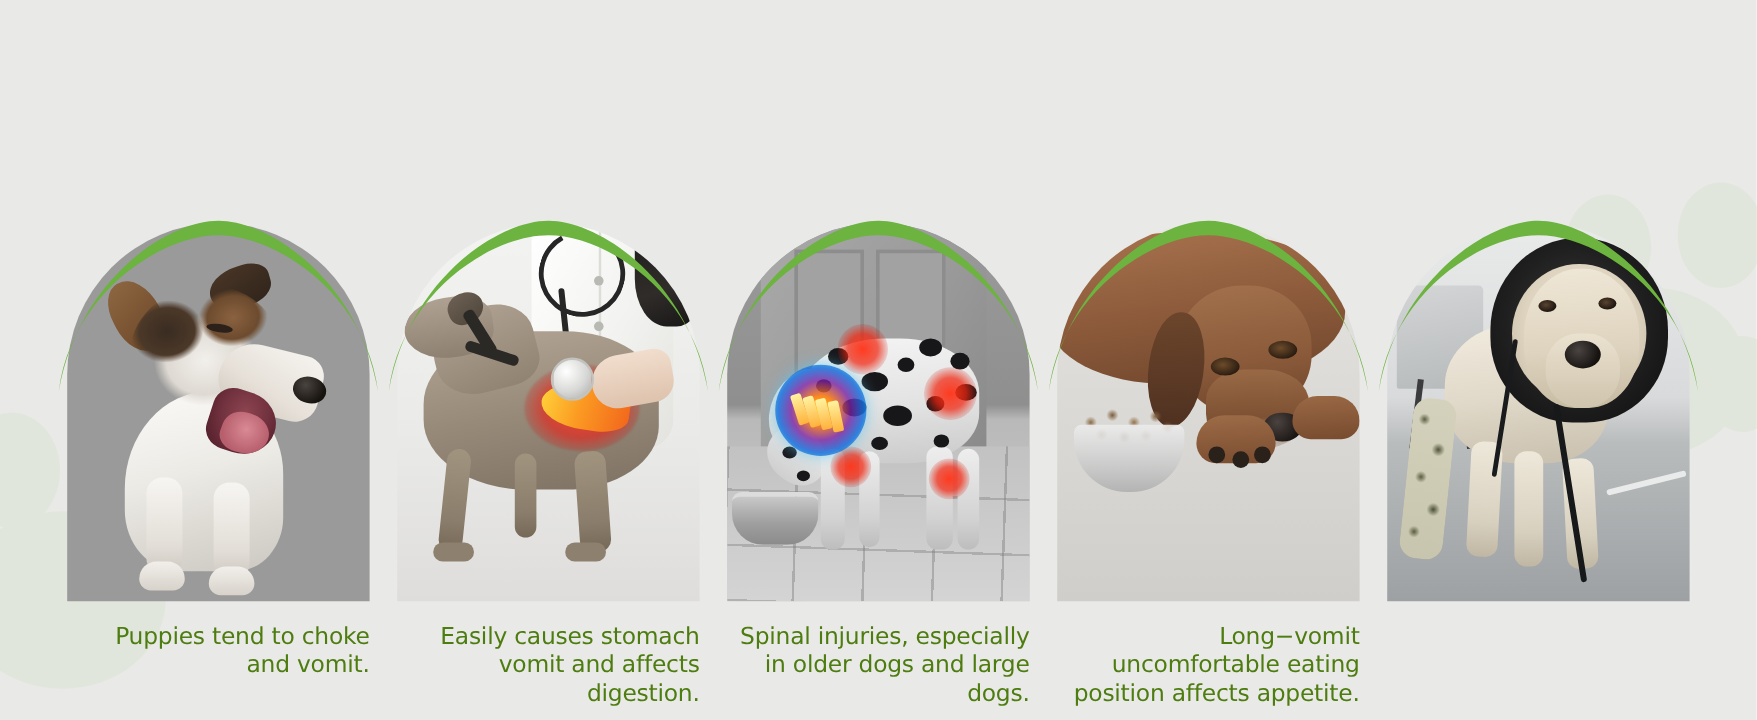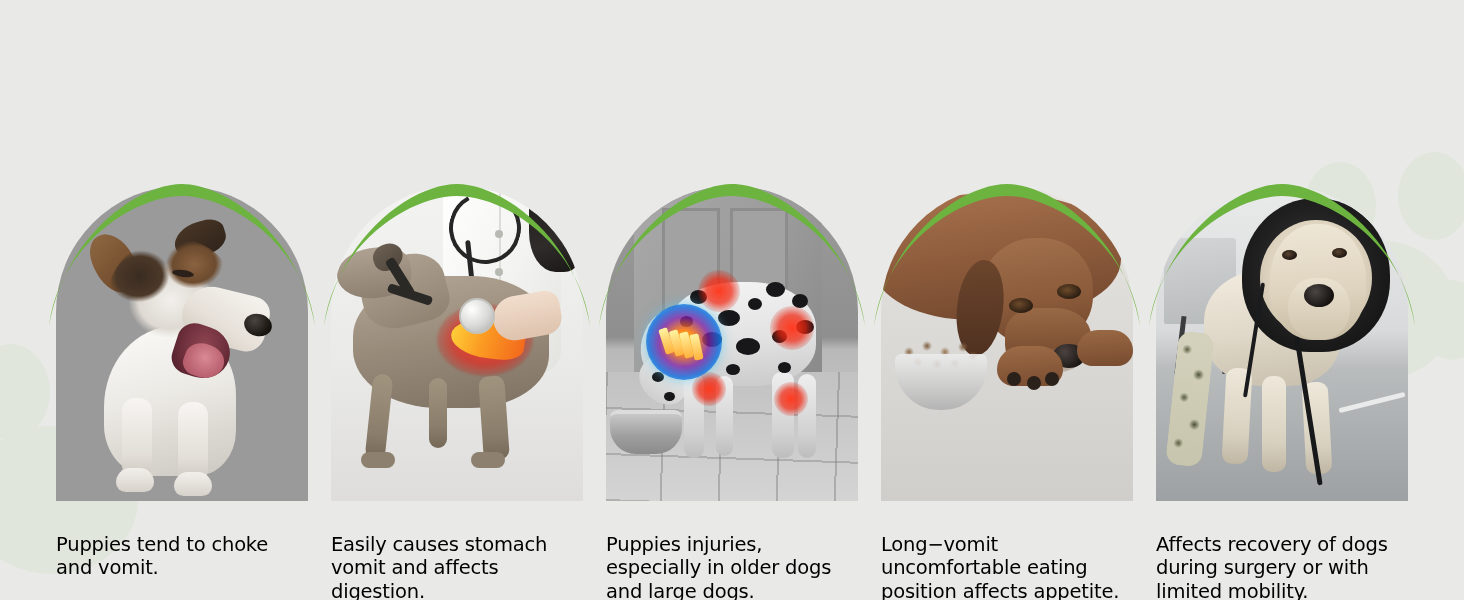--- a/index.html
+++ b/index.html
@@ -127,24 +127,24 @@
     height: 315px;
     border-radius: 126px 126px 0 0;
     overflow: hidden;
     background: #b9b9b9;
   }
   .photo-inner {
     position: absolute;
     inset: 0;
   }
   .caption {
-    margin-top: 32px;
+    margin-top: 18px;
     width: 252px;
-    text-align: left;
-    color: #000000;
+    text-align: right;
+    color: #4d7c0f;
     font-family: "DejaVu Sans", "Liberation Sans", sans-serif;
     font-size: 19.5px;
     line-height: 1.2;
     letter-spacing: -0.2px;
   }
 
   
   .p1 { background: #9a9a9a; }
   .p1 .dog-head {
     position: absolute; left: 52px; top: 52px;
@@ -744,21 +744,21 @@
             <div class="pain" style="left:86px;top:186px;width:34px;height:34px;"></div>
             <div class="pain" style="left:168px;top:196px;width:34px;height:34px;"></div>
             <div class="xray"></div>
             <div class="vertebra" style="left:56px;top:142px;width:9px;height:26px;transform:rotate(-18deg);"></div>
             <div class="vertebra" style="left:66px;top:144px;width:9px;height:26px;transform:rotate(-16deg);"></div>
             <div class="vertebra" style="left:76px;top:146px;width:9px;height:26px;transform:rotate(-14deg);"></div>
             <div class="vertebra" style="left:86px;top:148px;width:9px;height:26px;transform:rotate(-12deg);"></div>
           </div>
         </div>
       </div>
-      <div class="caption">Puppies injuries, especially in older dogs and large dogs.</div>
+      <div class="caption">Spinal injuries, especially in older dogs and large dogs.</div>
     </div>
 
     <div class="card">
       <div class="photo-wrap">
         <svg class="arc" viewBox="0 0 278 160">
           <path d="M6,150 C 22,58 96,8 139,8 C 182,8 256,58 272,150 C 262,70 188,20 139,20 C 90,20 16,70 6,150 Z" fill="#6cb33f"></path>
         </svg>
         <div class="photo p4">
           <div class="photo-inner">
             <div class="dogbody"></div>
@@ -802,17 +802,16 @@
             <div class="lab-head"></div>
             <div class="lab-eye l"></div>
             <div class="lab-eye r"></div>
             <div class="lab-muzzle"></div>
             <div class="lab-nose"></div>
             <div class="leash"></div>
             <div class="leash2"></div>
           </div>
         </div>
       </div>
-      <div class="caption">Affects recovery of dogs during surgery or with limited mobility.</div>
     </div>
 
   </div>
 </div>
 
 </body></html>

